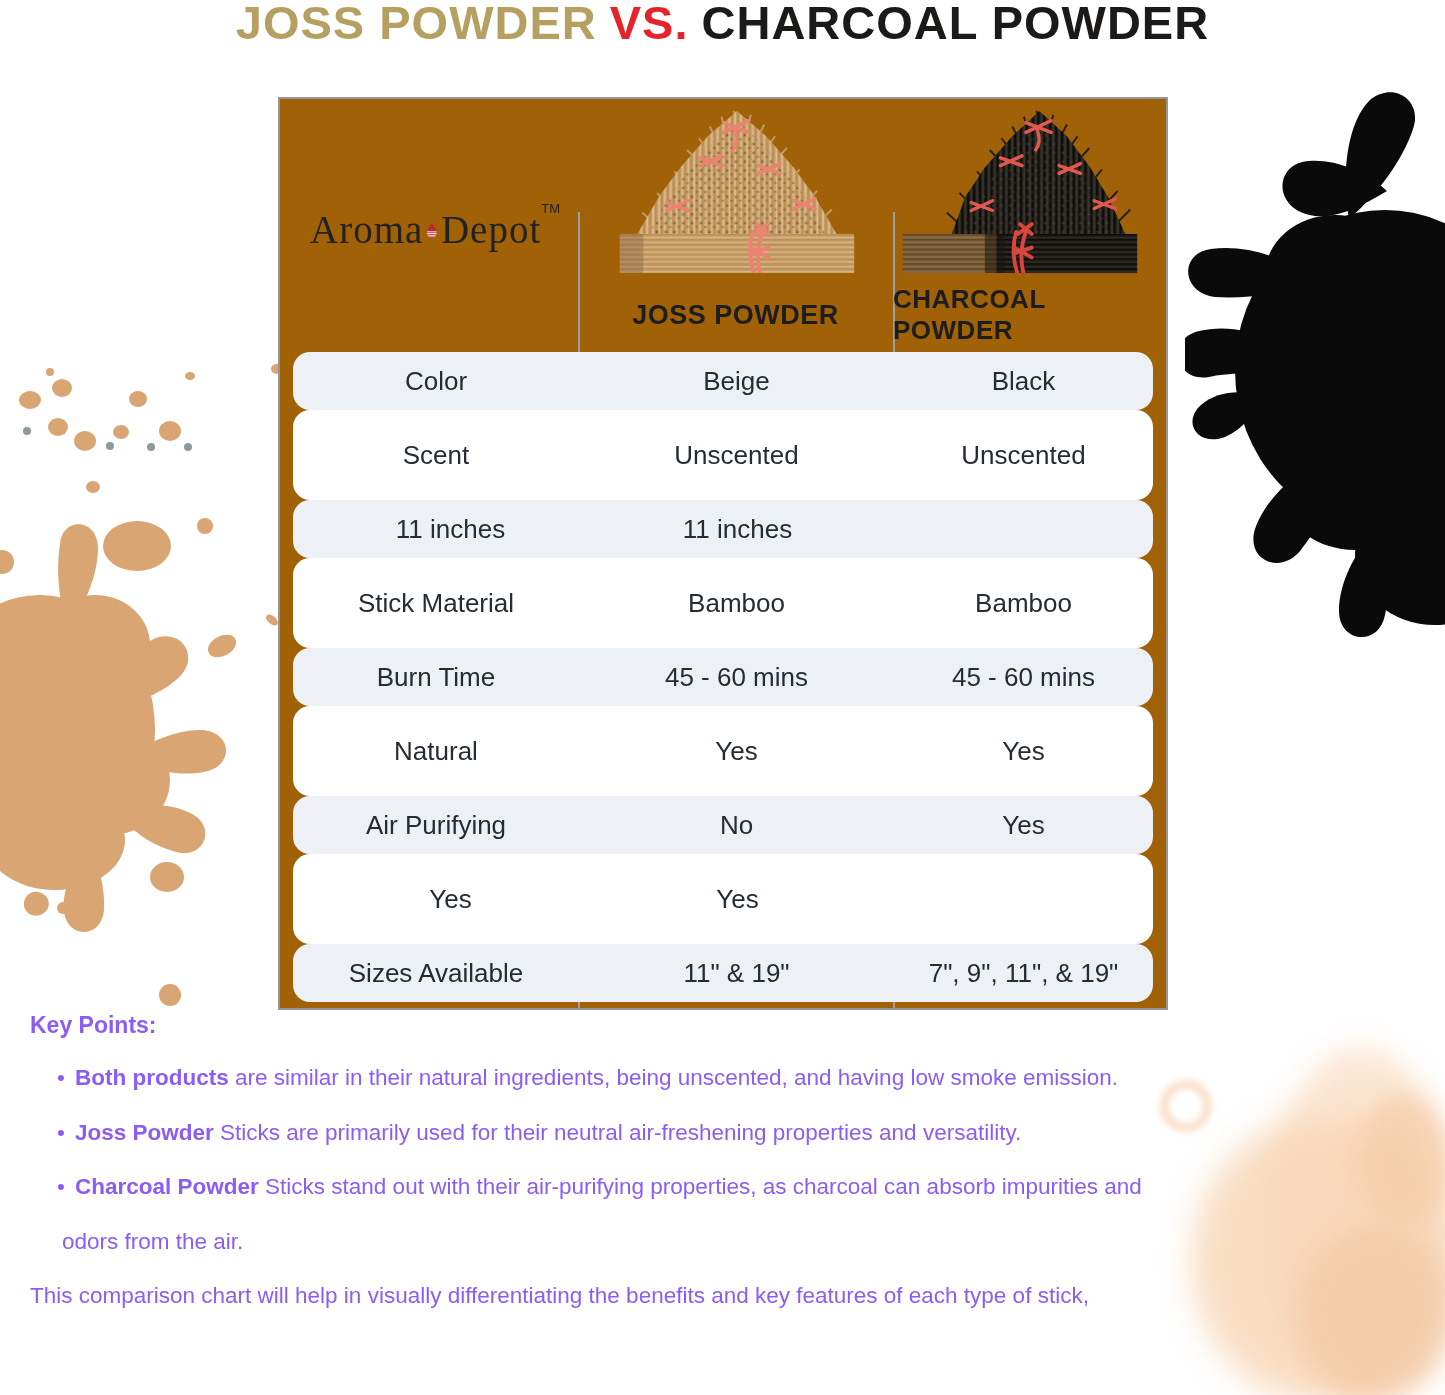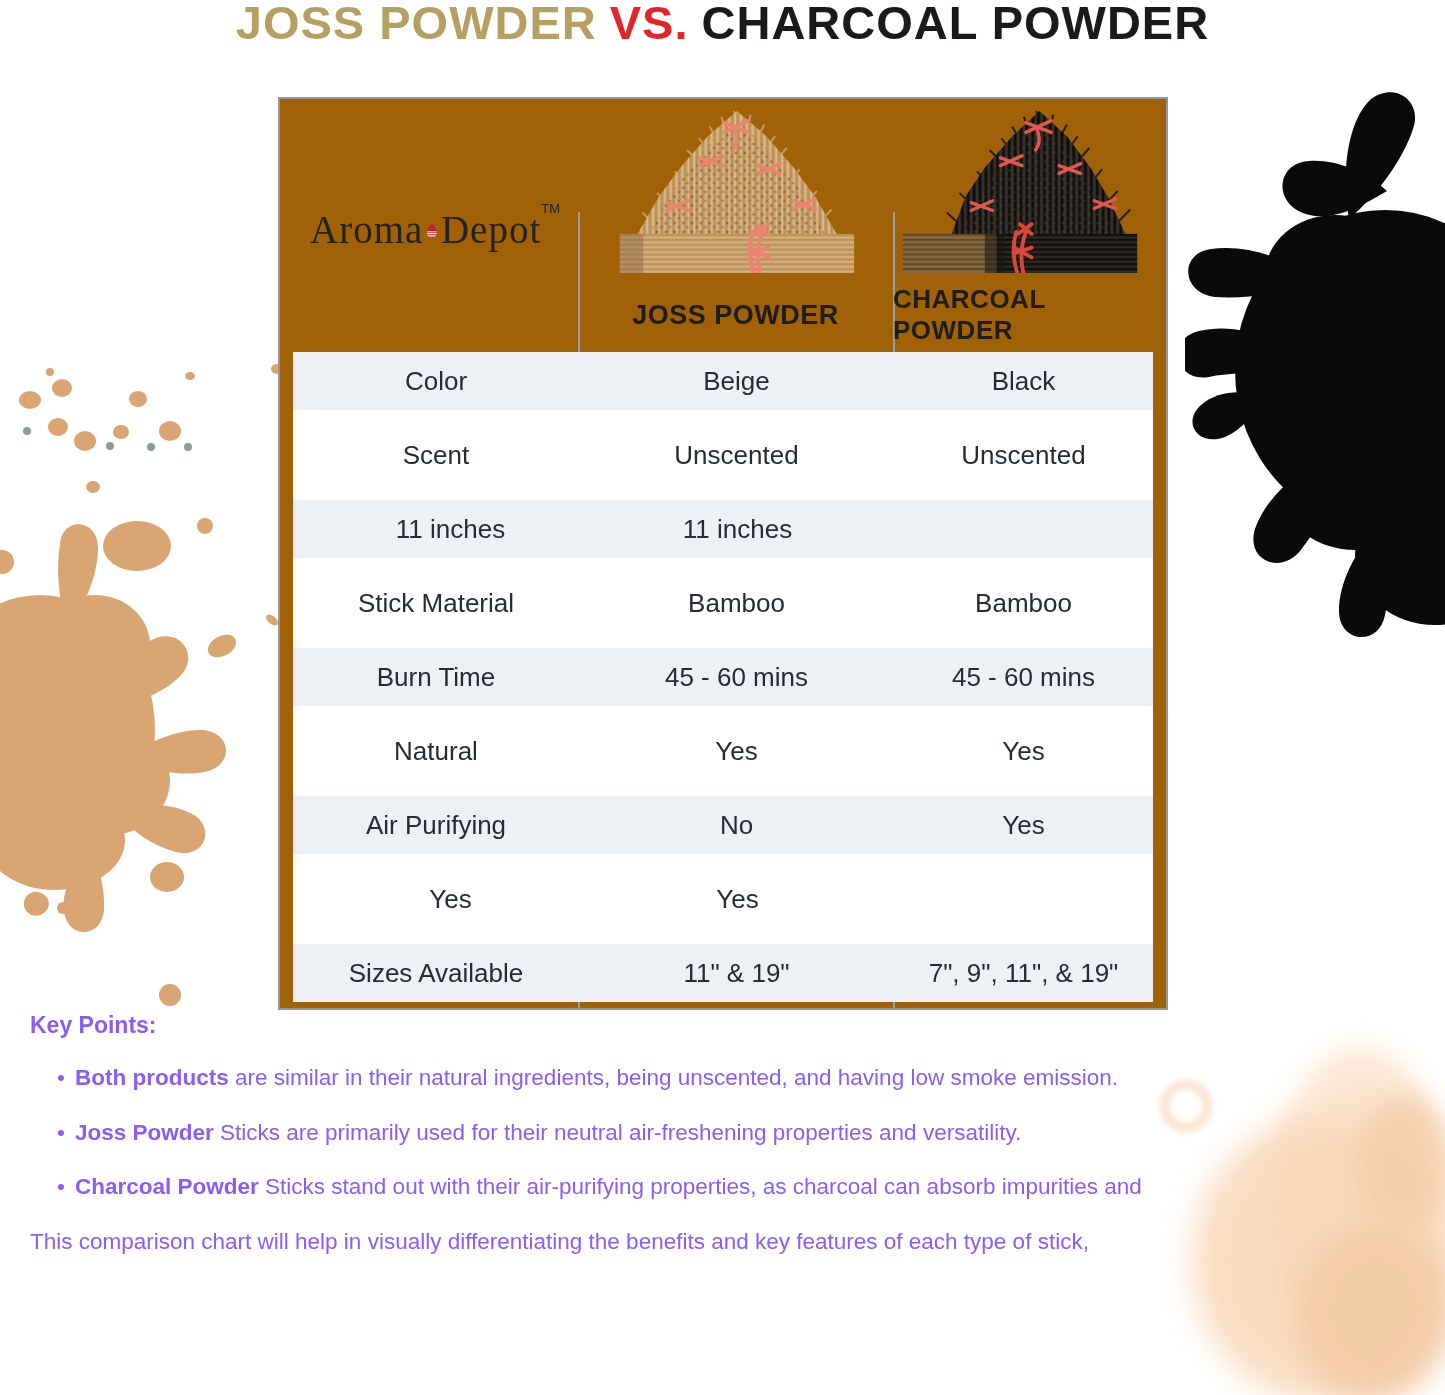--- a/index.html
+++ b/index.html
@@ -40,21 +40,21 @@
 
   .product{position:absolute;top:8px;width:240px;height:166px;}
   .product-joss{left:337px;} .product-charcoal{left:620px;}
 
   .col-header{position:absolute;top:198px;height:36px;display:flex;align-items:center;justify-content:center;
               font-weight:bold;color:#1d1d1d;letter-spacing:.5px;}
   .col-header-joss{left:298px;width:315px;font-size:27px;}
   .col-header-charcoal{left:613px;width:273px;font-size:26px;}
 
   .rows{position:absolute;left:0;top:253px;width:100%;}
-  .row{display:flex;align-items:center;font-size:26px;color:#262c33;margin:0 13px;}
+  .row{display:flex;align-items:center;font-size:26px;color:#262c33;margin:0 13px;border-radius:17px;}
   .row-shaded{height:58px;background:#EDF1F5;}
   .row-plain{height:90px;background:#ffffff;}
   .cell{text-align:center;}
   .c1{width:286px;} .c2{width:315px;} .c3{width:259px;}
 
   
   .keypoints{position:absolute;left:30px;top:1012px;width:1392px;color:#8b5cf6;z-index:3;}
   .kp-heading{font-size:23px;font-weight:bold;margin:0 0 12px 0;}
   .kp-list{list-style:none;margin:0;padding:0;}
   .kp-item{display:flex;font-size:22.5px;line-height:54.5px;}
@@ -303,20 +303,21 @@
         <span class="kp-text"><b>Both products</b><span> are similar in their natural ingredients, being unscented, and having low smoke emission.</span></span>
       </li>
       <li class="kp-item">
         <span class="kp-dot">•</span>
         <span class="kp-text"><b>Joss Powder</b><span> Sticks are primarily used for their neutral air-freshening properties and versatility.</span></span>
       </li>
       <li class="kp-item">
         <span class="kp-dot">•</span>
         <span class="kp-text">
           <b>Charcoal Powder</b><span> Sticks stand out with their air-purifying properties, as charcoal can absorb impurities and</span>
+          <span class="kp-cont" style="display:block;">odors from the air.</span>
         </span>
       </li>
     </ul>
     <p class="closing"><span>This comparison chart will help in visually differentiating the benefits and key features of each type of stick,</span><br>
       </p>
   </div>
 
 </div>
 
 </body></html>

